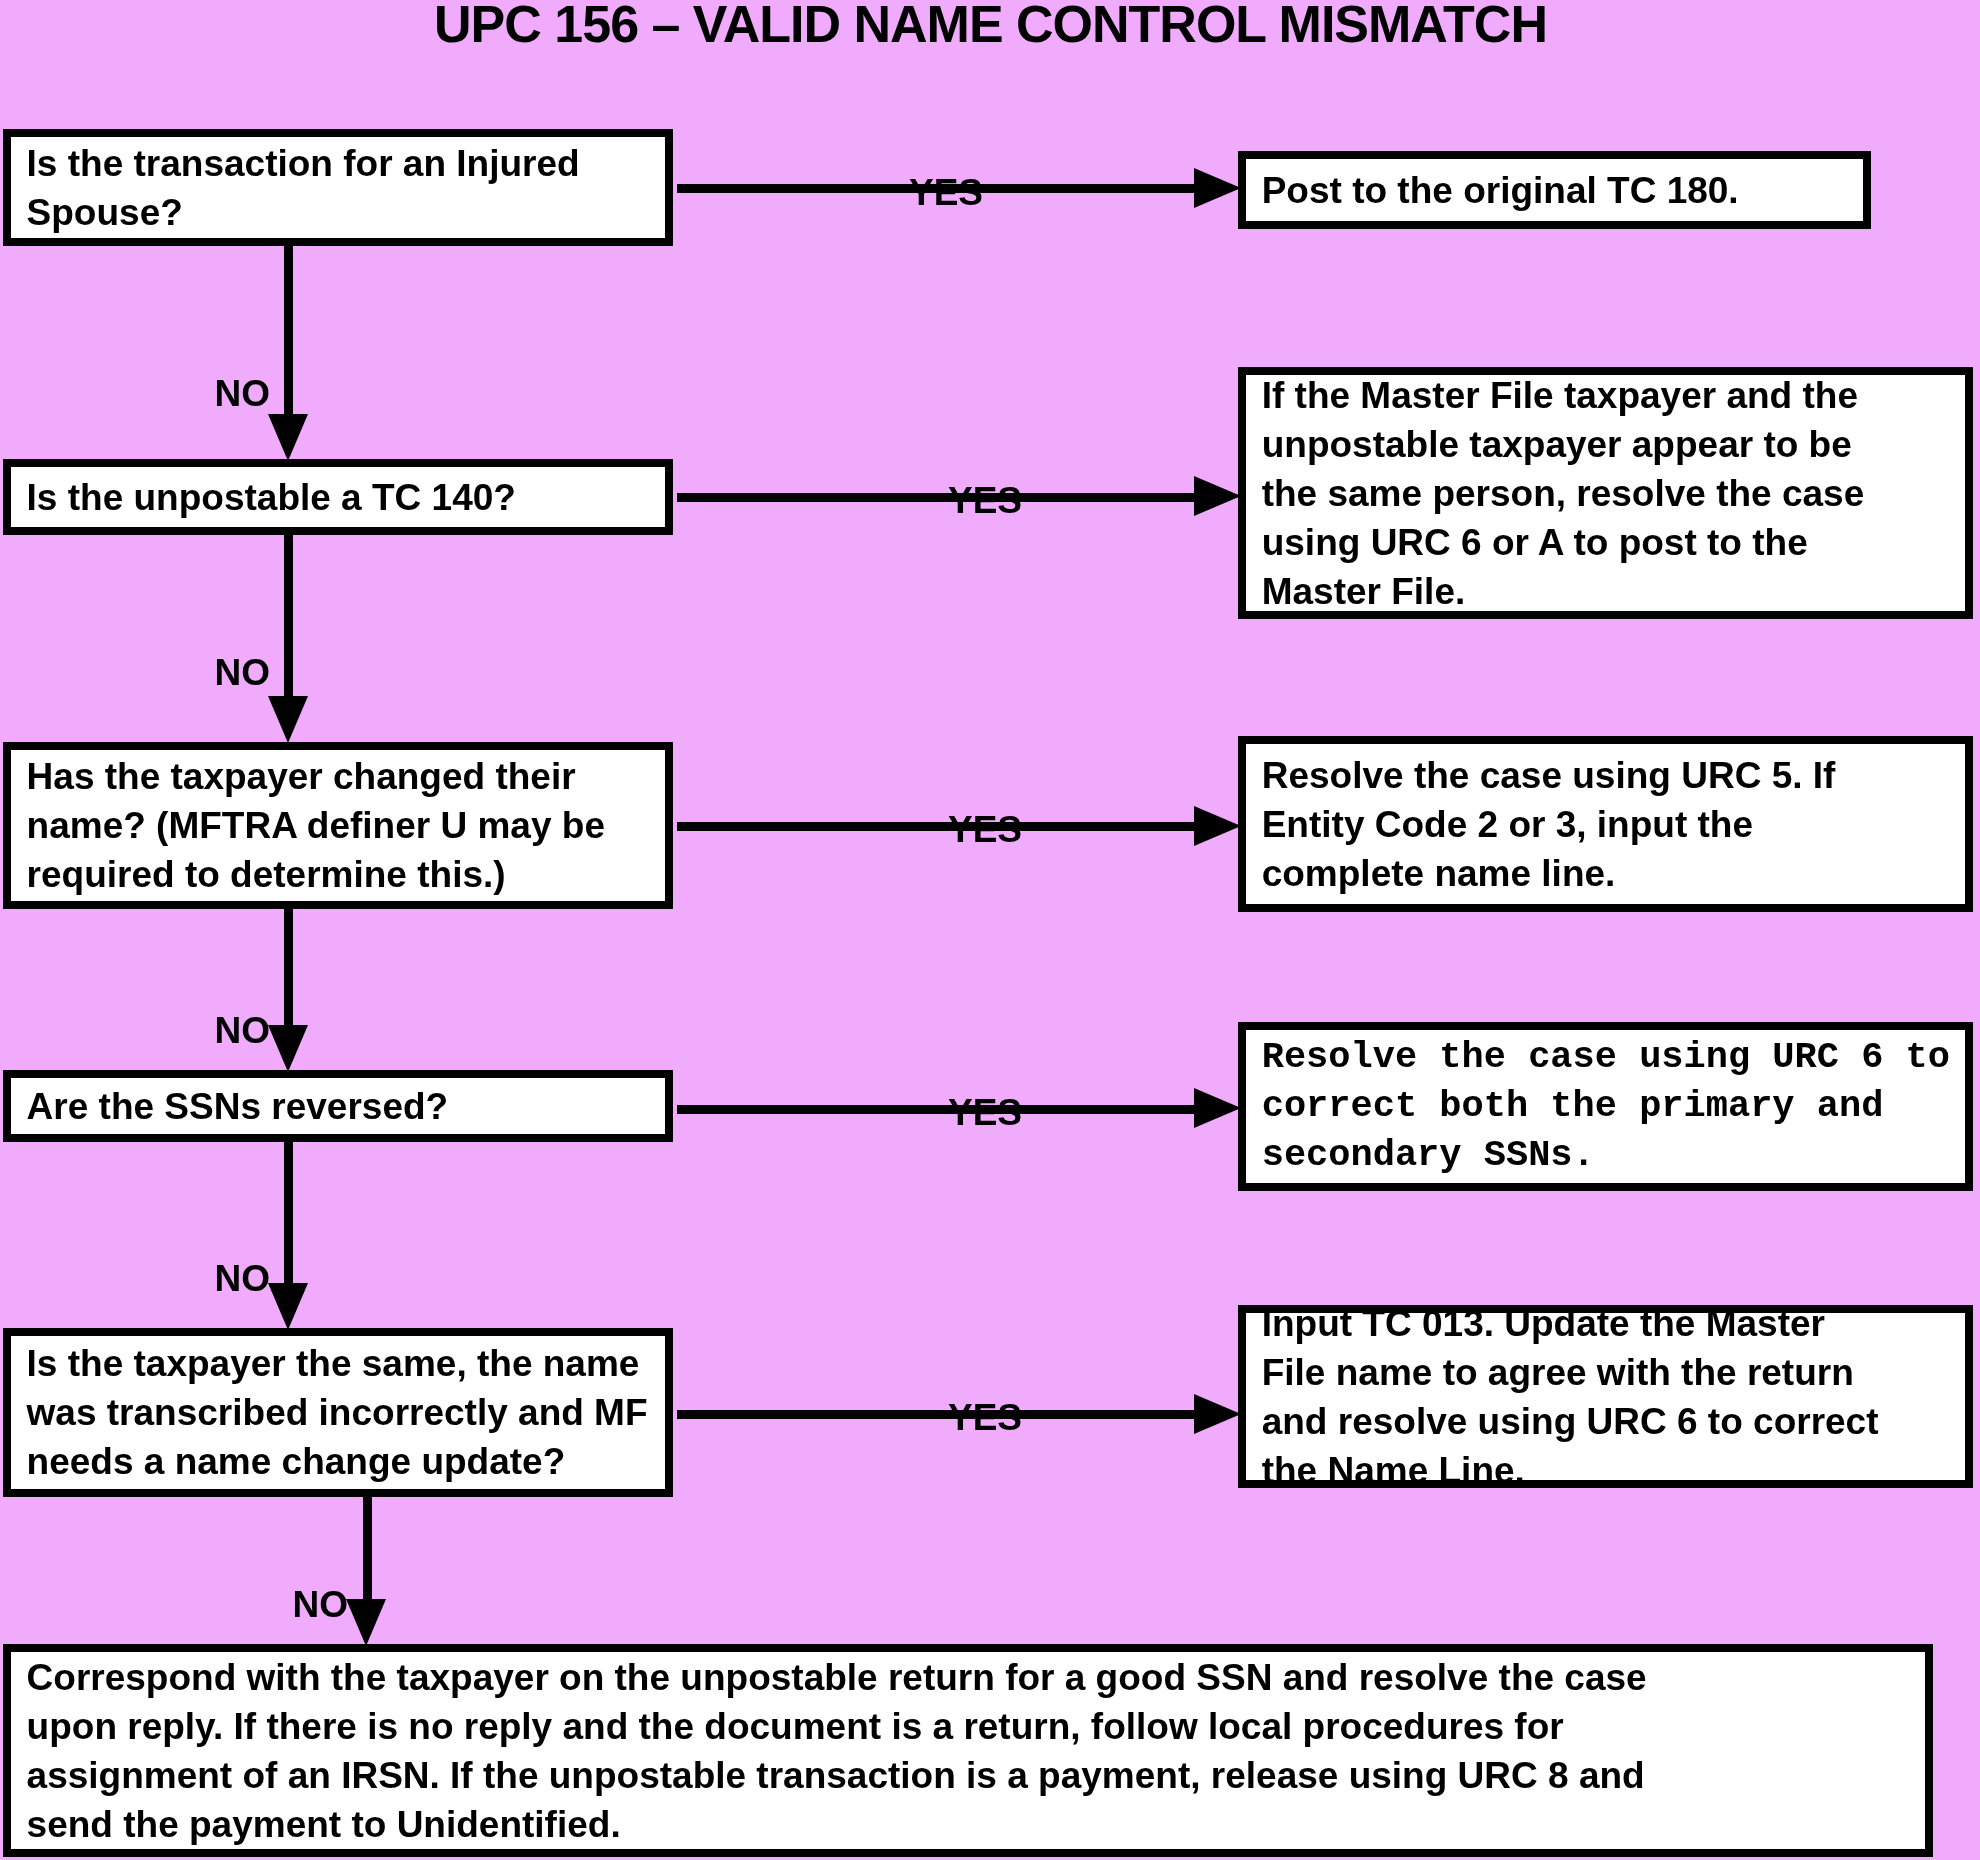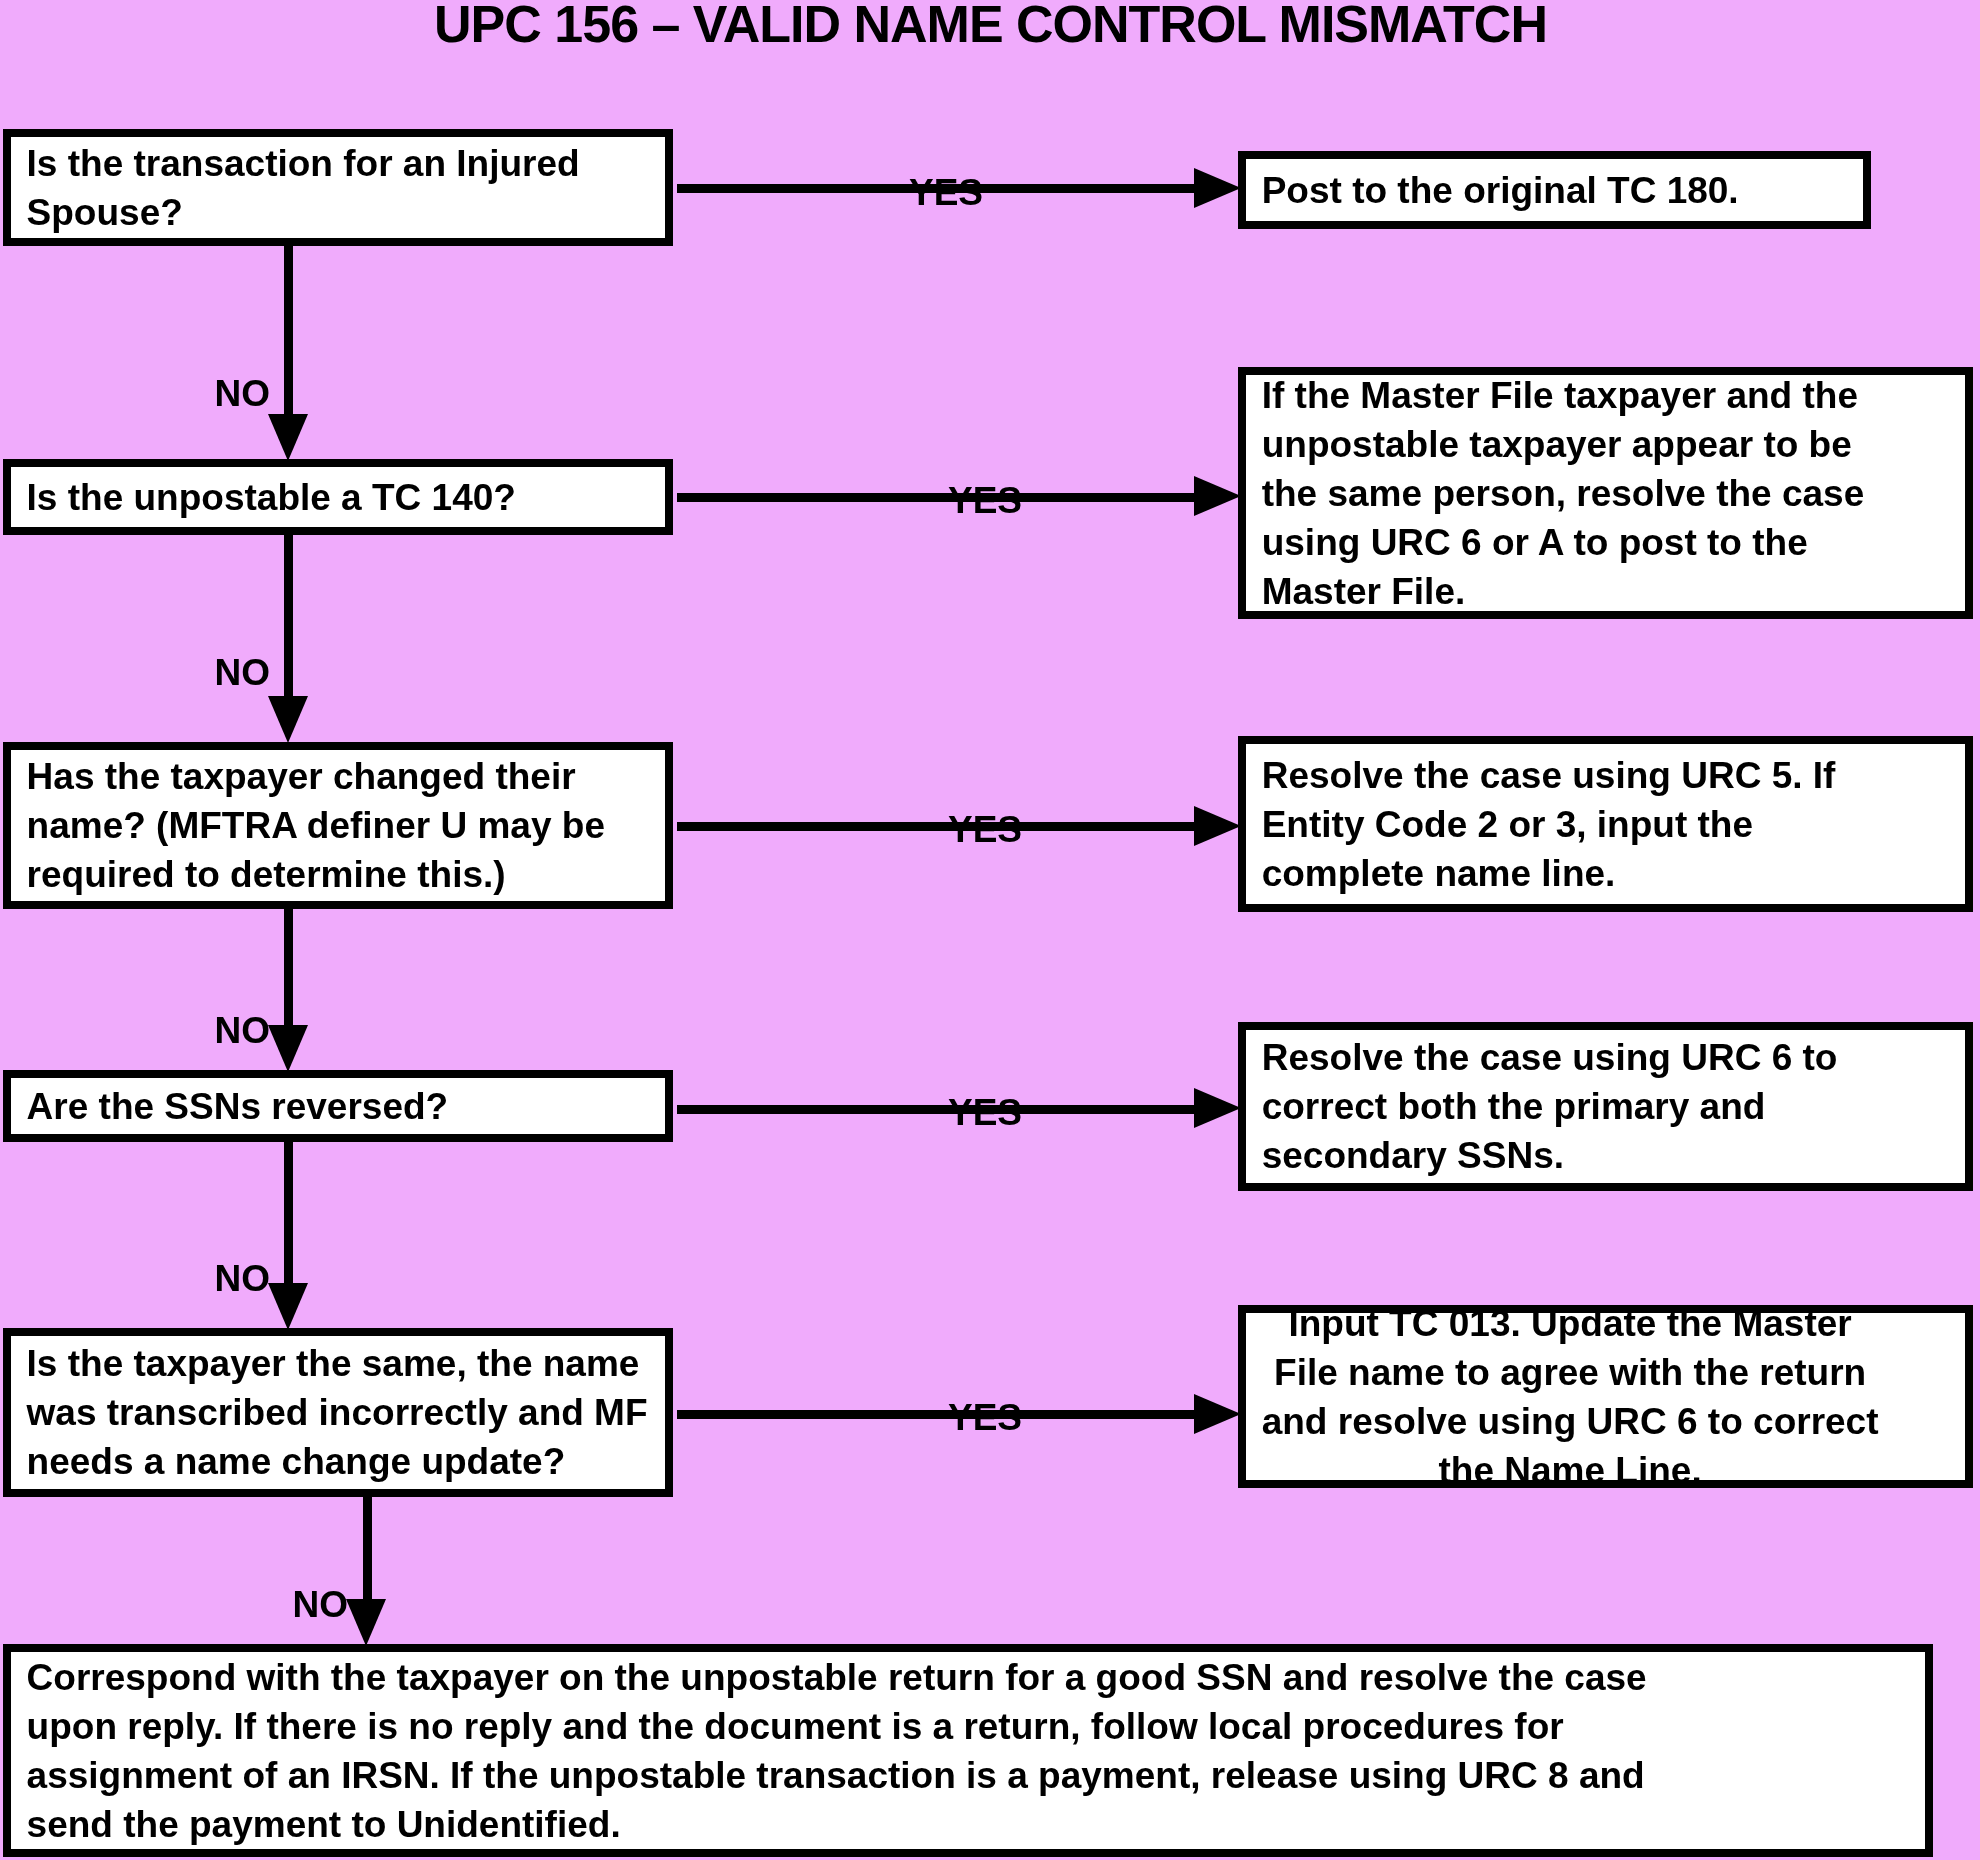--- a/index.html
+++ b/index.html
@@ -115,26 +115,26 @@
 unpostable taxpayer appear to be
 the same person, resolve the case
 using URC 6 or A to post to the
 Master File.</span>
   </div>
   <div class="box" style="left:1238px; top:736px; width:735px; height:176px;">
     <span class="txt">Resolve the case using URC 5. If
 Entity Code 2 or 3, input the
 complete name line.</span>
   </div>
-  <div class="box" style="left:1238px; top:1022px; width:735px; height:169px;">
+  <div class="box" style="left:1238px; top:1022px; width:735px; height:169px;font-family:Liberation Mono, monospace;">
     <span class="txt">Resolve the case using URC 6 to
 correct both the primary and
 secondary SSNs.</span>
   </div>
-  <div class="box" style="left:1238px; top:1305px; width:735px; height:183px;text-align:center;">
+  <div class="box" style="left:1238px; top:1305px; width:735px; height:183px;">
     <span class="txt">Input TC 013.  Update the Master
 File name to agree with the return
 and resolve using URC 6 to correct
 the Name Line.</span>
   </div>
 
   <div class="box" style="left:2.9px; top:1644px; width:1930px; height:213px;">
     <span class="txt">Correspond with the taxpayer on the unpostable return for a good SSN and resolve the case
 upon reply.  If there is no reply and the document is a return, follow local procedures for
 assignment of an IRSN.  If the unpostable transaction is a payment, release using URC 8 and

